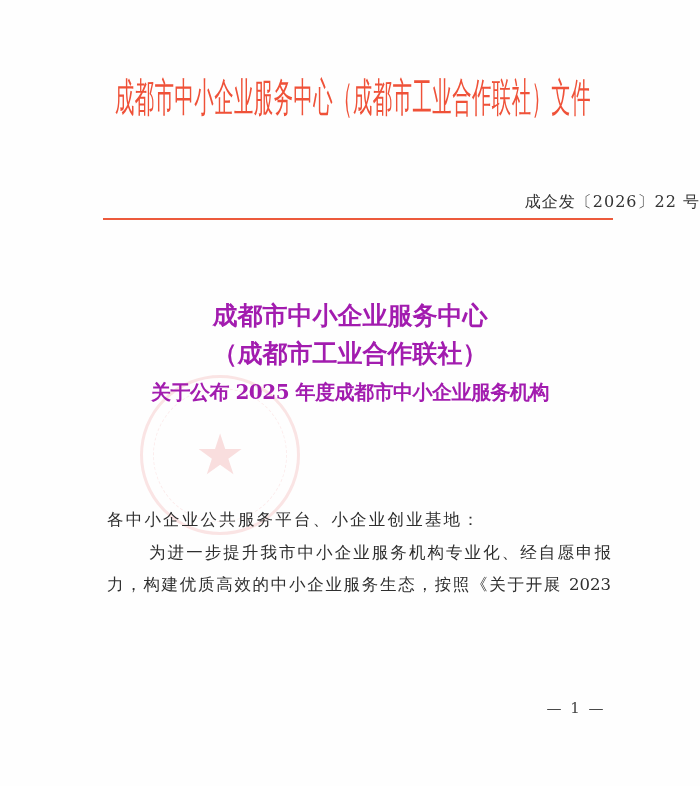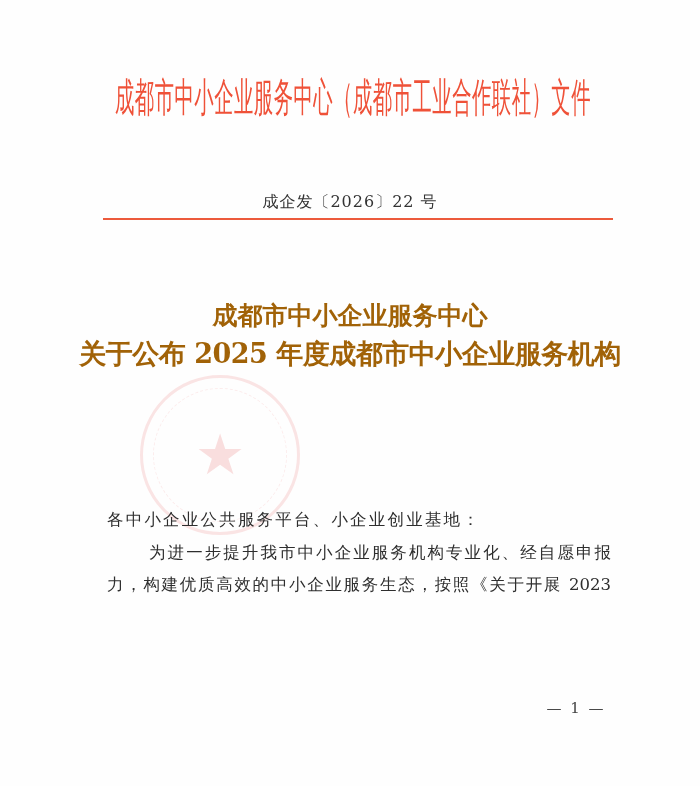--- a/index.html
+++ b/index.html
@@ -39,21 +39,21 @@
       transform-origin: left center;
       transform: scaleX(0.5);
       letter-spacing: 1px;
       font-weight: normal;
     }
     .doc-number {
       position: absolute;
       left: 0;
       width: 700px;
       top: 192px;
-      text-align: center;
+      text-align: right;
       font-size: 16px;
       color: #333;
       letter-spacing: 1px;
     }
     .red-rule {
       position: absolute;
       left: 103px;
       top: 218px;
       width: 510px;
       height: 2px;
@@ -85,29 +85,29 @@
       border: 1px dashed rgba(232, 110, 110, 0.12);
     }
     .title {
       position: absolute;
       left: 0;
       width: 700px;
       top: 297px;
       text-align: center;
       font-weight: bold;
       font-size: 25px;
-      color: #a16207;
+      color: #a21caf;
     }
     .title div {
       height: 38px;
       line-height: 38px;
       white-space: nowrap;
     }
     .title .t3 {
-      font-size: 27px;
+      font-size: 20px;
       letter-spacing: -0.5px;
     }
     .body-text {
       position: absolute;
       left: 107px;
       top: 504px;
       width: 504px;
       font-size: 16.5px;
       color: #2e2e2e;
     }
@@ -151,20 +151,21 @@
 
   <div class="red-rule"></div>
 
   <div class="seal">
     <div class="seal-inner"></div>
     <div class="seal-star">★</div>
   </div>
 
   <div class="title">
     <div>成都市中小企业服务中心</div>
+    <div>（成都市工业合作联社）</div>
     <div class="t3">关于公布 2025 年度成都市中小企业服务机构</div>
   </div>
 
   <div class="body-text">
     <div class="line salutation">各中小企业公共服务平台、小企业创业基地：</div>
     <div class="line indent">为进一步提升我市中小企业服务机构专业化、经自愿申报</div>
     <div class="line">力，构建优质高效的中小企业服务生态，按照《关于开展 2023</div>
   </div>
 
   <div class="page-number">— 1 —</div>

